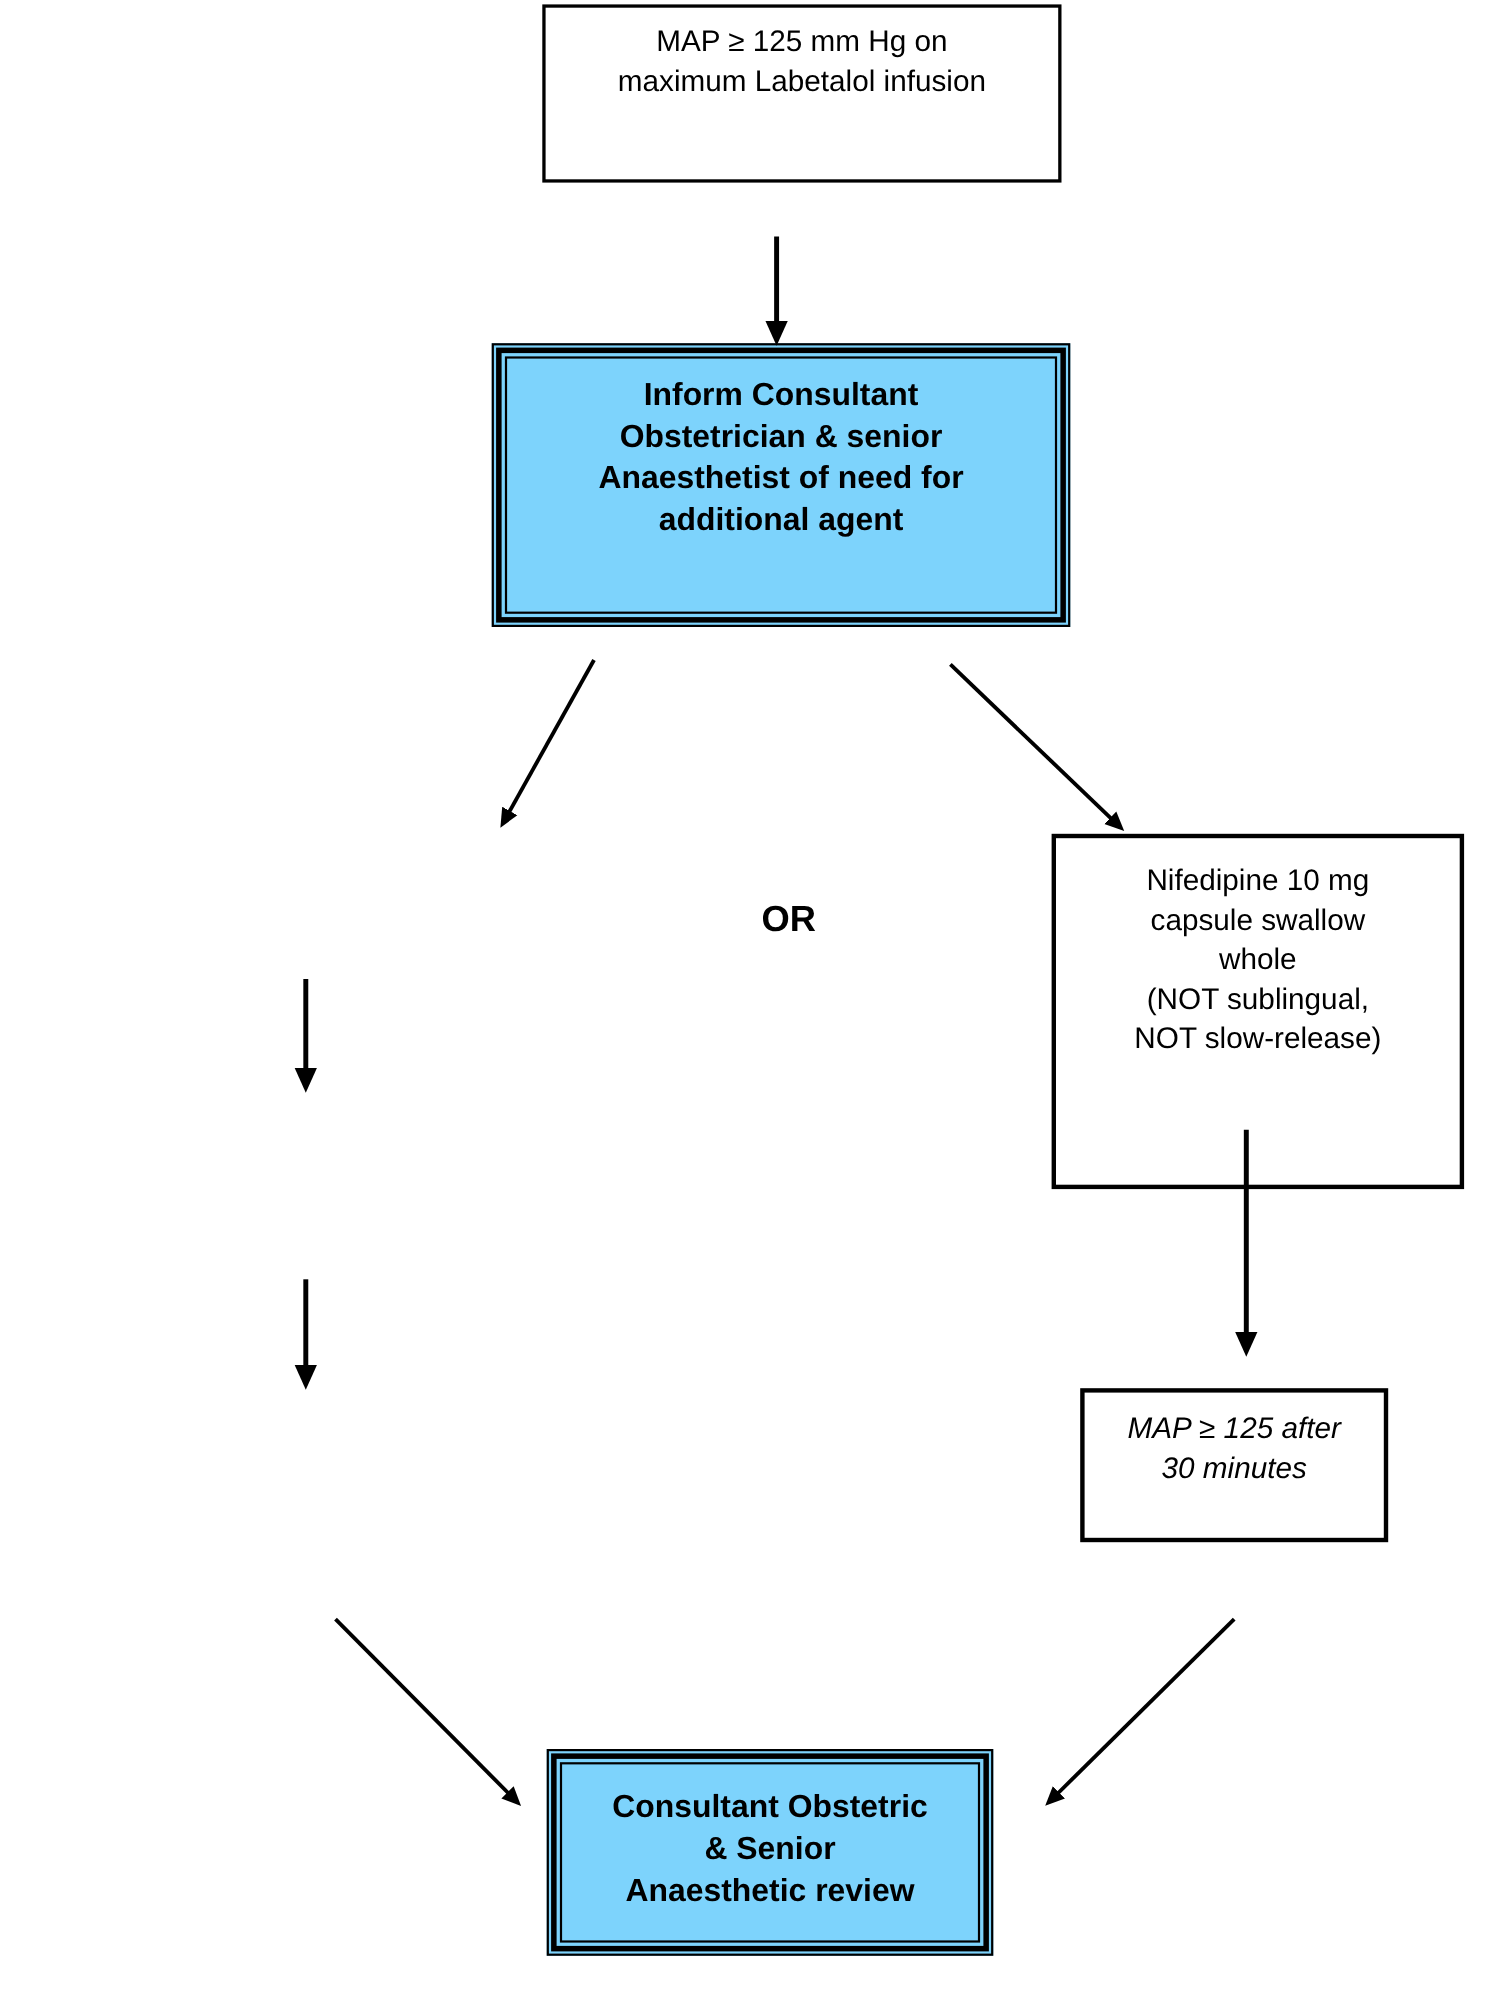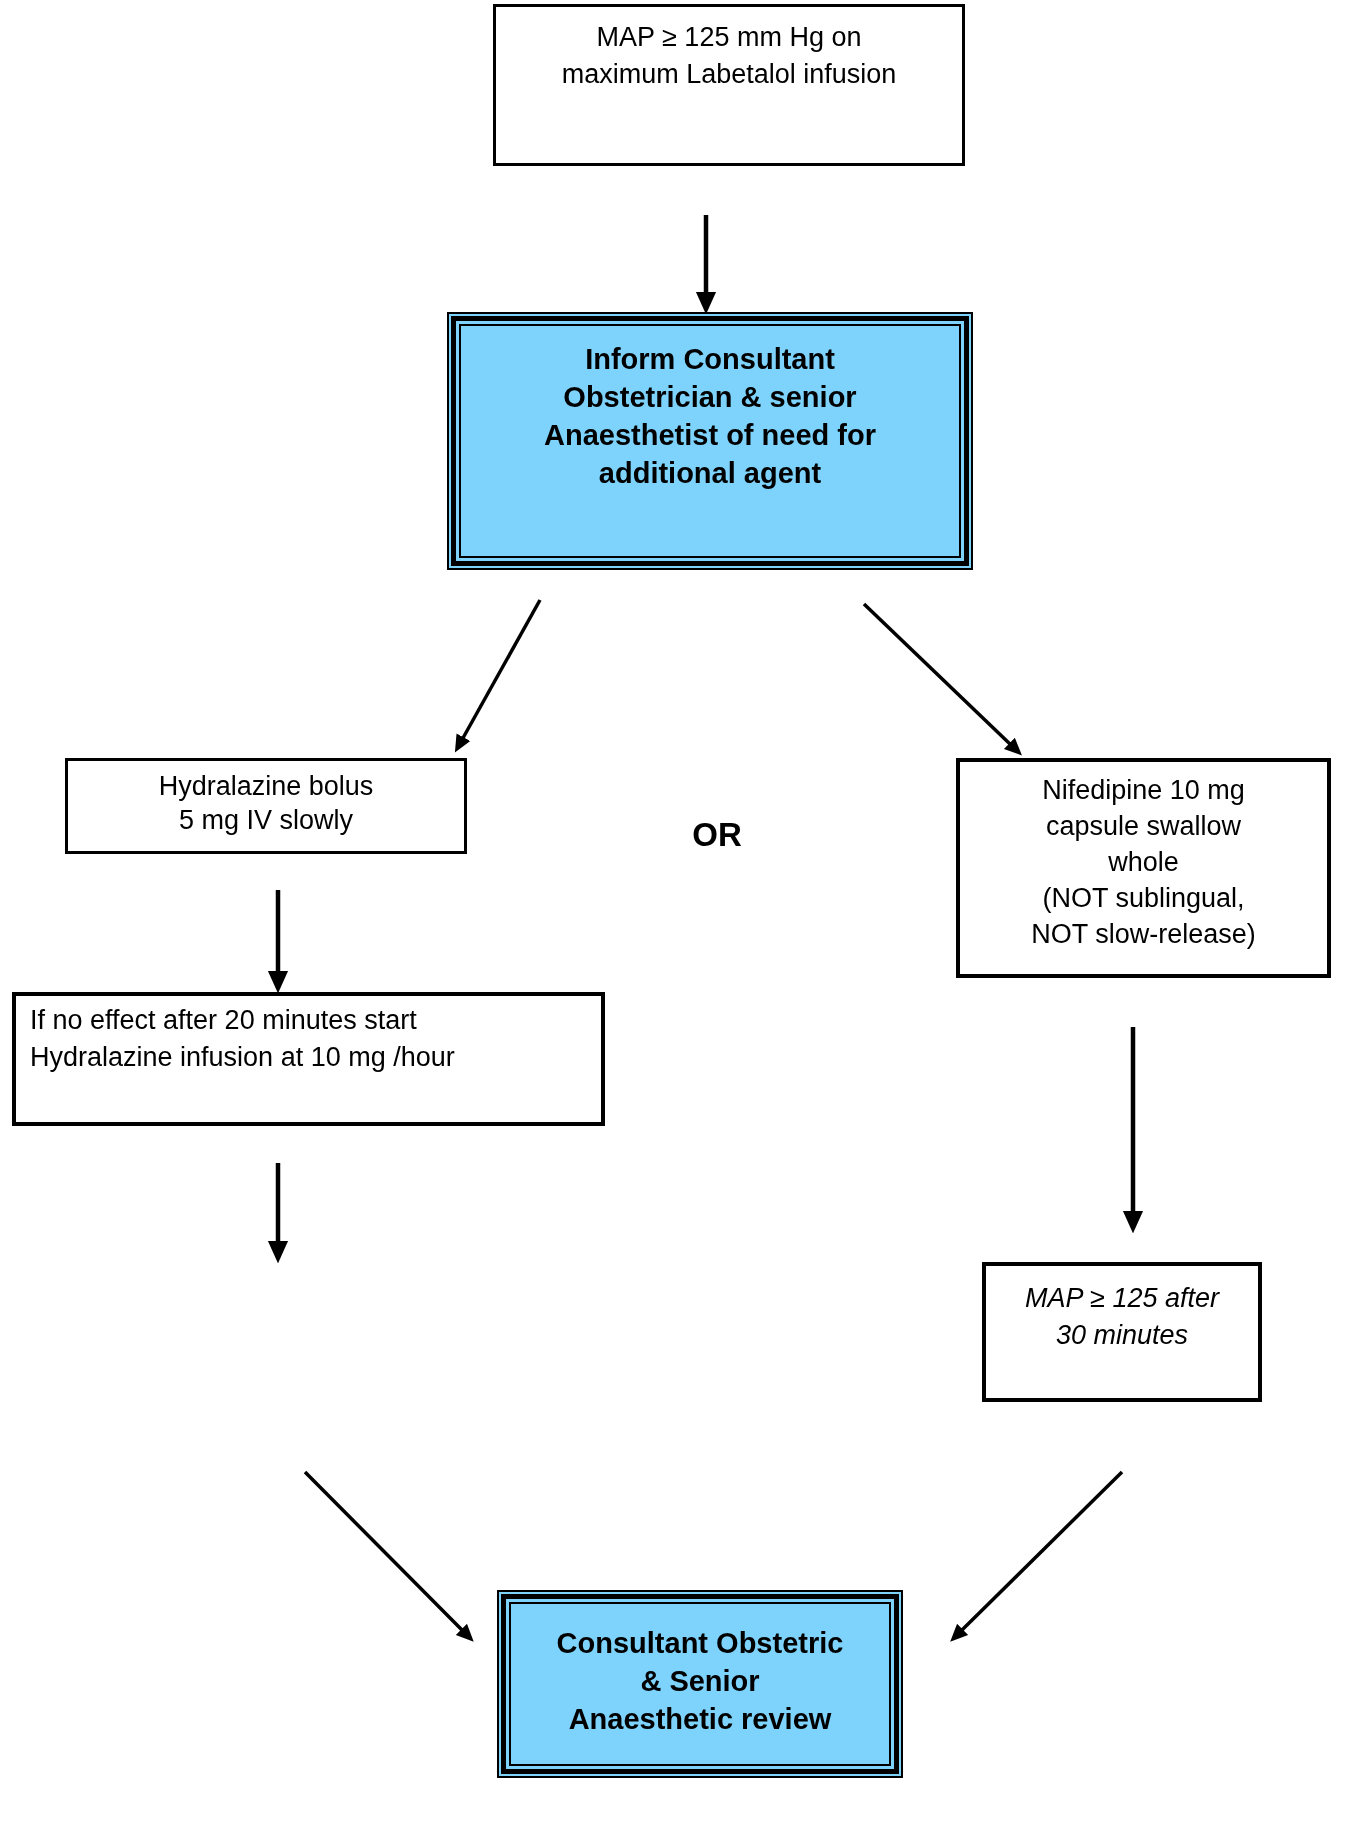--- a/index.html
+++ b/index.html
@@ -21,21 +21,21 @@
   .node .txt {
     display: block;
     white-space: pre-line;
     font-size: 27px;
     line-height: 37px;
   }
   
   #top-box        { left: 493px; top: 4px;    width: 472px; height: 162px; padding-top: 12px; }
   #hydral-box     { left: 65px;  top: 758px;  width: 402px; height: 96px;  padding-top: 8px; }
   #hydral-box .txt{ line-height: 34px; }
-  #nifed-box      { left: 956px; top: 758px;  width: 375px; height: 220px; padding-top: 10px; border-width: 4px; text-align: center; }
+  #nifed-box      { left: 956px; top: 758px;  width: 375px; height: 323px; padding-top: 20px; border-width: 4px; text-align: center; }
   #nifed-box .txt { line-height: 36px; }
   #infusion-box   { left: 12px;  top: 992px;  width: 593px; height: 134px; padding: 6px 8px 0 14px; text-align: left; border-width: 4px; }
   #map-left-box   { left: 115px; top: 1262px; width: 403px; height: 140px; padding-top: 14px; border-width: 4px; }
   #map-right-box  { left: 982px; top: 1262px; width: 280px; height: 140px; padding-top: 14px; border-width: 4px; font-style: italic; }
 
   
   .triple {
     position: absolute;
     box-sizing: border-box;
     border: 2px solid #000;
@@ -100,39 +100,31 @@
     <div class="mid">
       <div class="inner">
         <span class="txt">Inform Consultant
 Obstetrician &amp; senior
 Anaesthetist of need for
 additional agent</span>
       </div>
     </div>
   </div>
 
-  <div class="node" id="hydral-box">
-    <span class="txt">Hydralazine bolus
-5 mg IV slowly</span>
-  </div>
 
   <div id="or-label">OR</div>
 
   <div class="node" id="nifed-box">
     <span class="txt">Nifedipine 10 mg
 capsule swallow
 whole
 (NOT sublingual,
 NOT slow-release)</span>
   </div>
 
-  <div class="node" id="infusion-box">
-    <span class="txt">If no effect after 20 minutes start
-Hydralazine infusion at 10 mg /hour</span>
-  </div>
 
 
   <div class="node" id="map-right-box">
     <span class="txt">MAP ≥ 125 after
 30 minutes</span>
   </div>
 
   <div class="triple" id="review-box">
     <div class="mid">
       <div class="inner">

